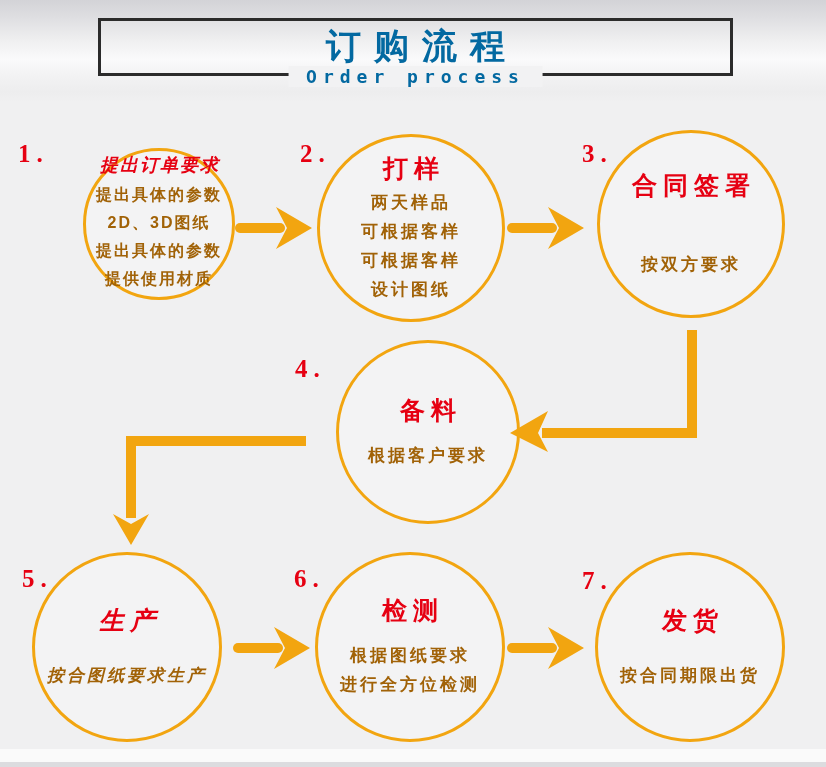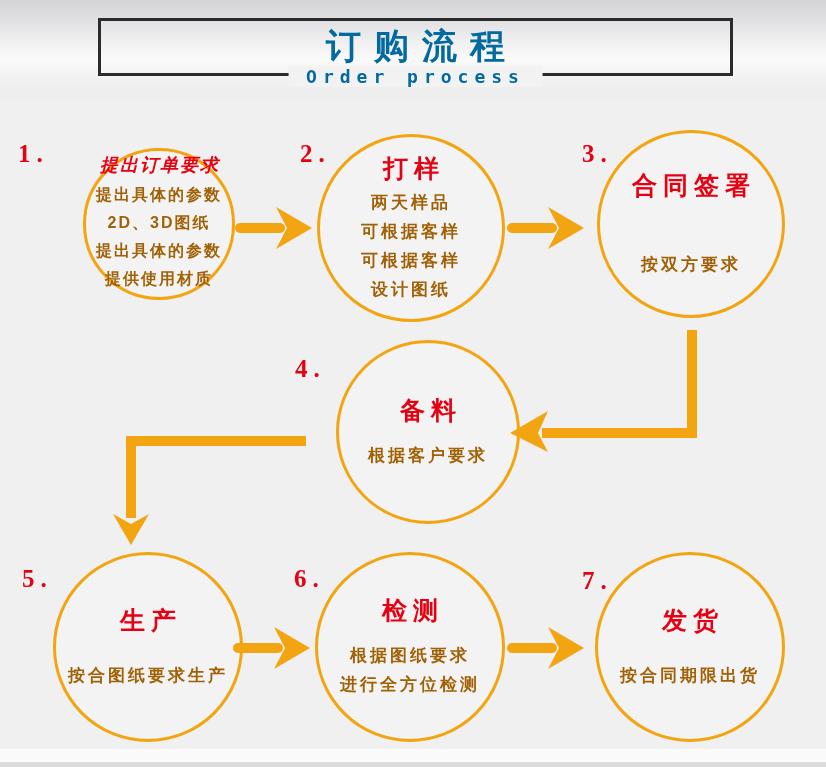--- a/index.html
+++ b/index.html
@@ -70,21 +70,21 @@
     line-height:29px; white-space:nowrap;
   }
   .gap-sm { height:5px; }
   .gap-md { height:16px; }
   .gap-lg { height:26px; }
 
   #c1 { left:83px;  top:148px; width:152px; height:152px; }
   #c2 { left:317px; top:134px; width:188px; height:188px; }
   #c3 { left:597px; top:130px; width:188px; height:188px;gap:12px; }
   #c4 { left:336px; top:340px; width:184px; height:184px; }
-  #c5 { left:53px;  top:552px; width:190px; height:190px; }
+  #c5 { left:32px;  top:552px; width:190px; height:190px;font-style:italic; }
   #c6 { left:315px; top:552px; width:190px; height:190px; }
   #c7 { left:595px; top:552px; width:190px; height:190px; }
   #c1 .body-line { font-size:16px; line-height:28px; letter-spacing:2px; }
 
   
   .step-number {
     position:absolute;
     color:#e60012; font-weight:700; font-size:25px;
     letter-spacing:6px; white-space:nowrap;
     font-family:"Liberation Serif","DejaVu Serif",serif;

